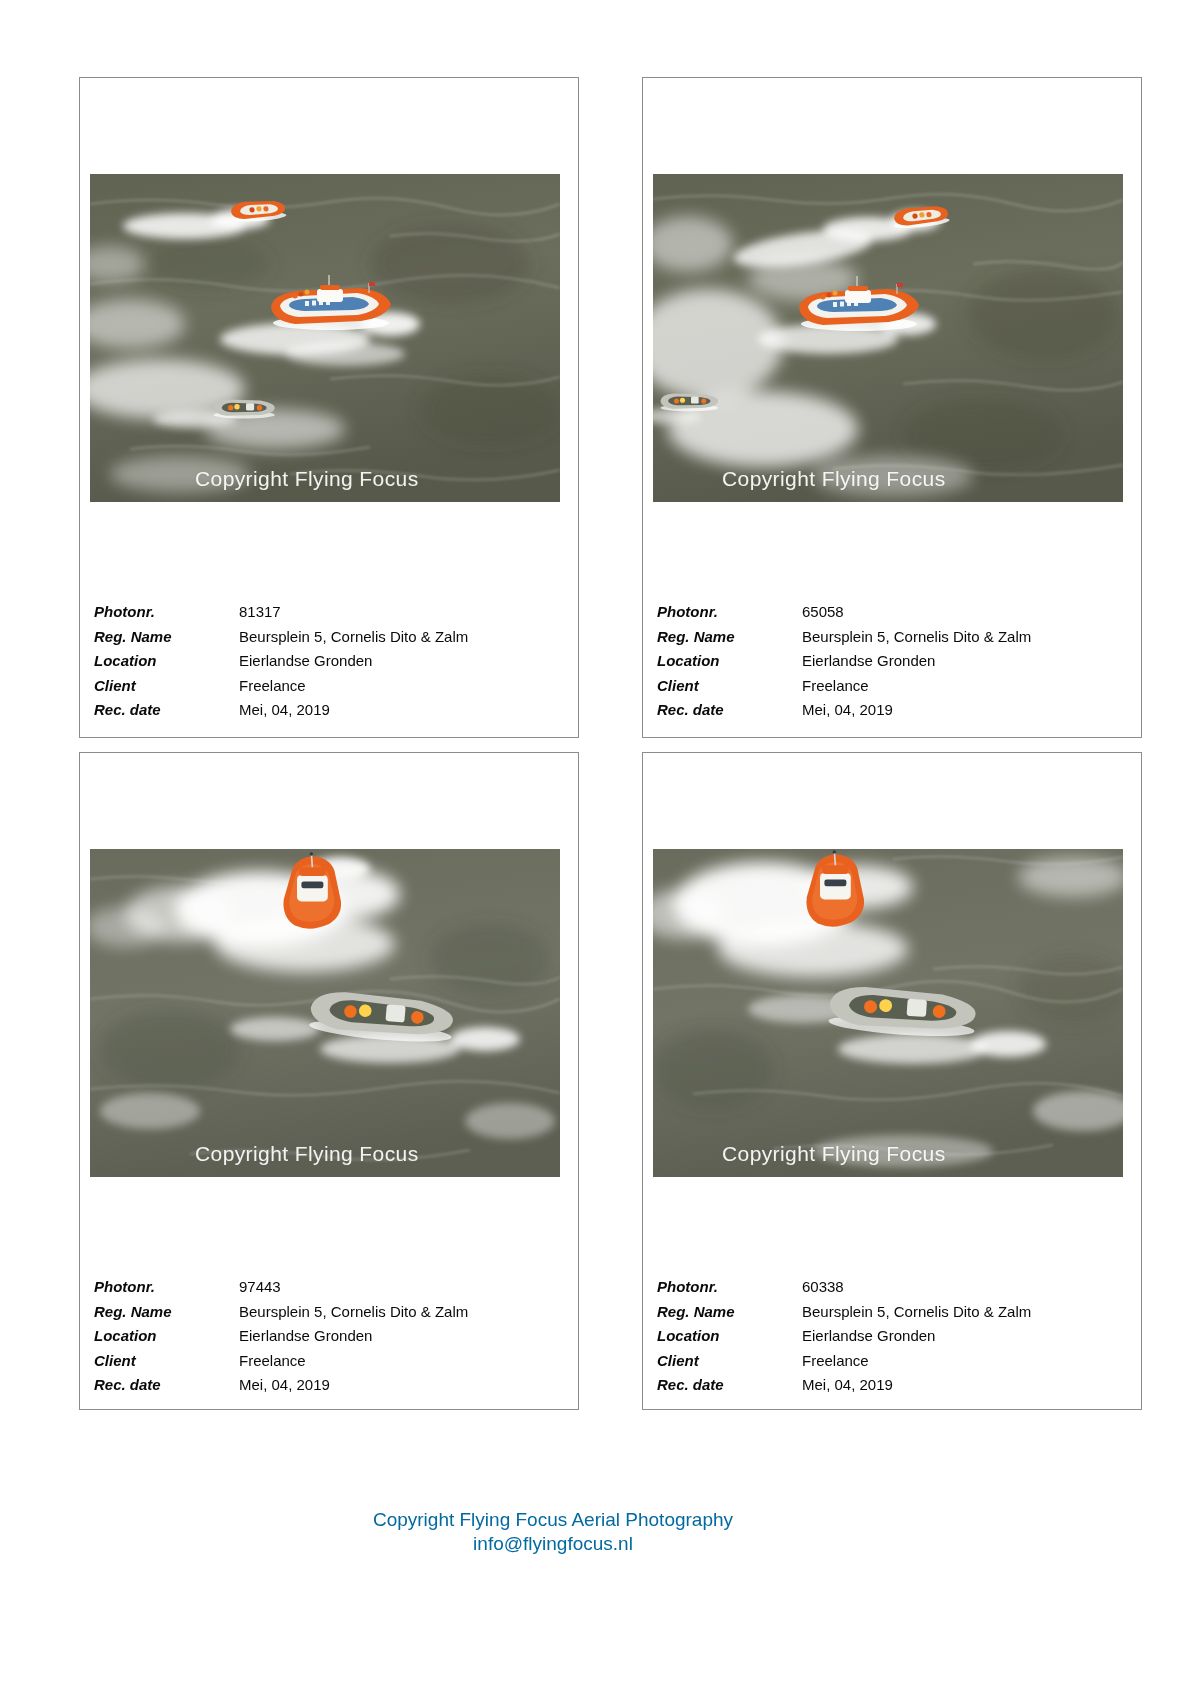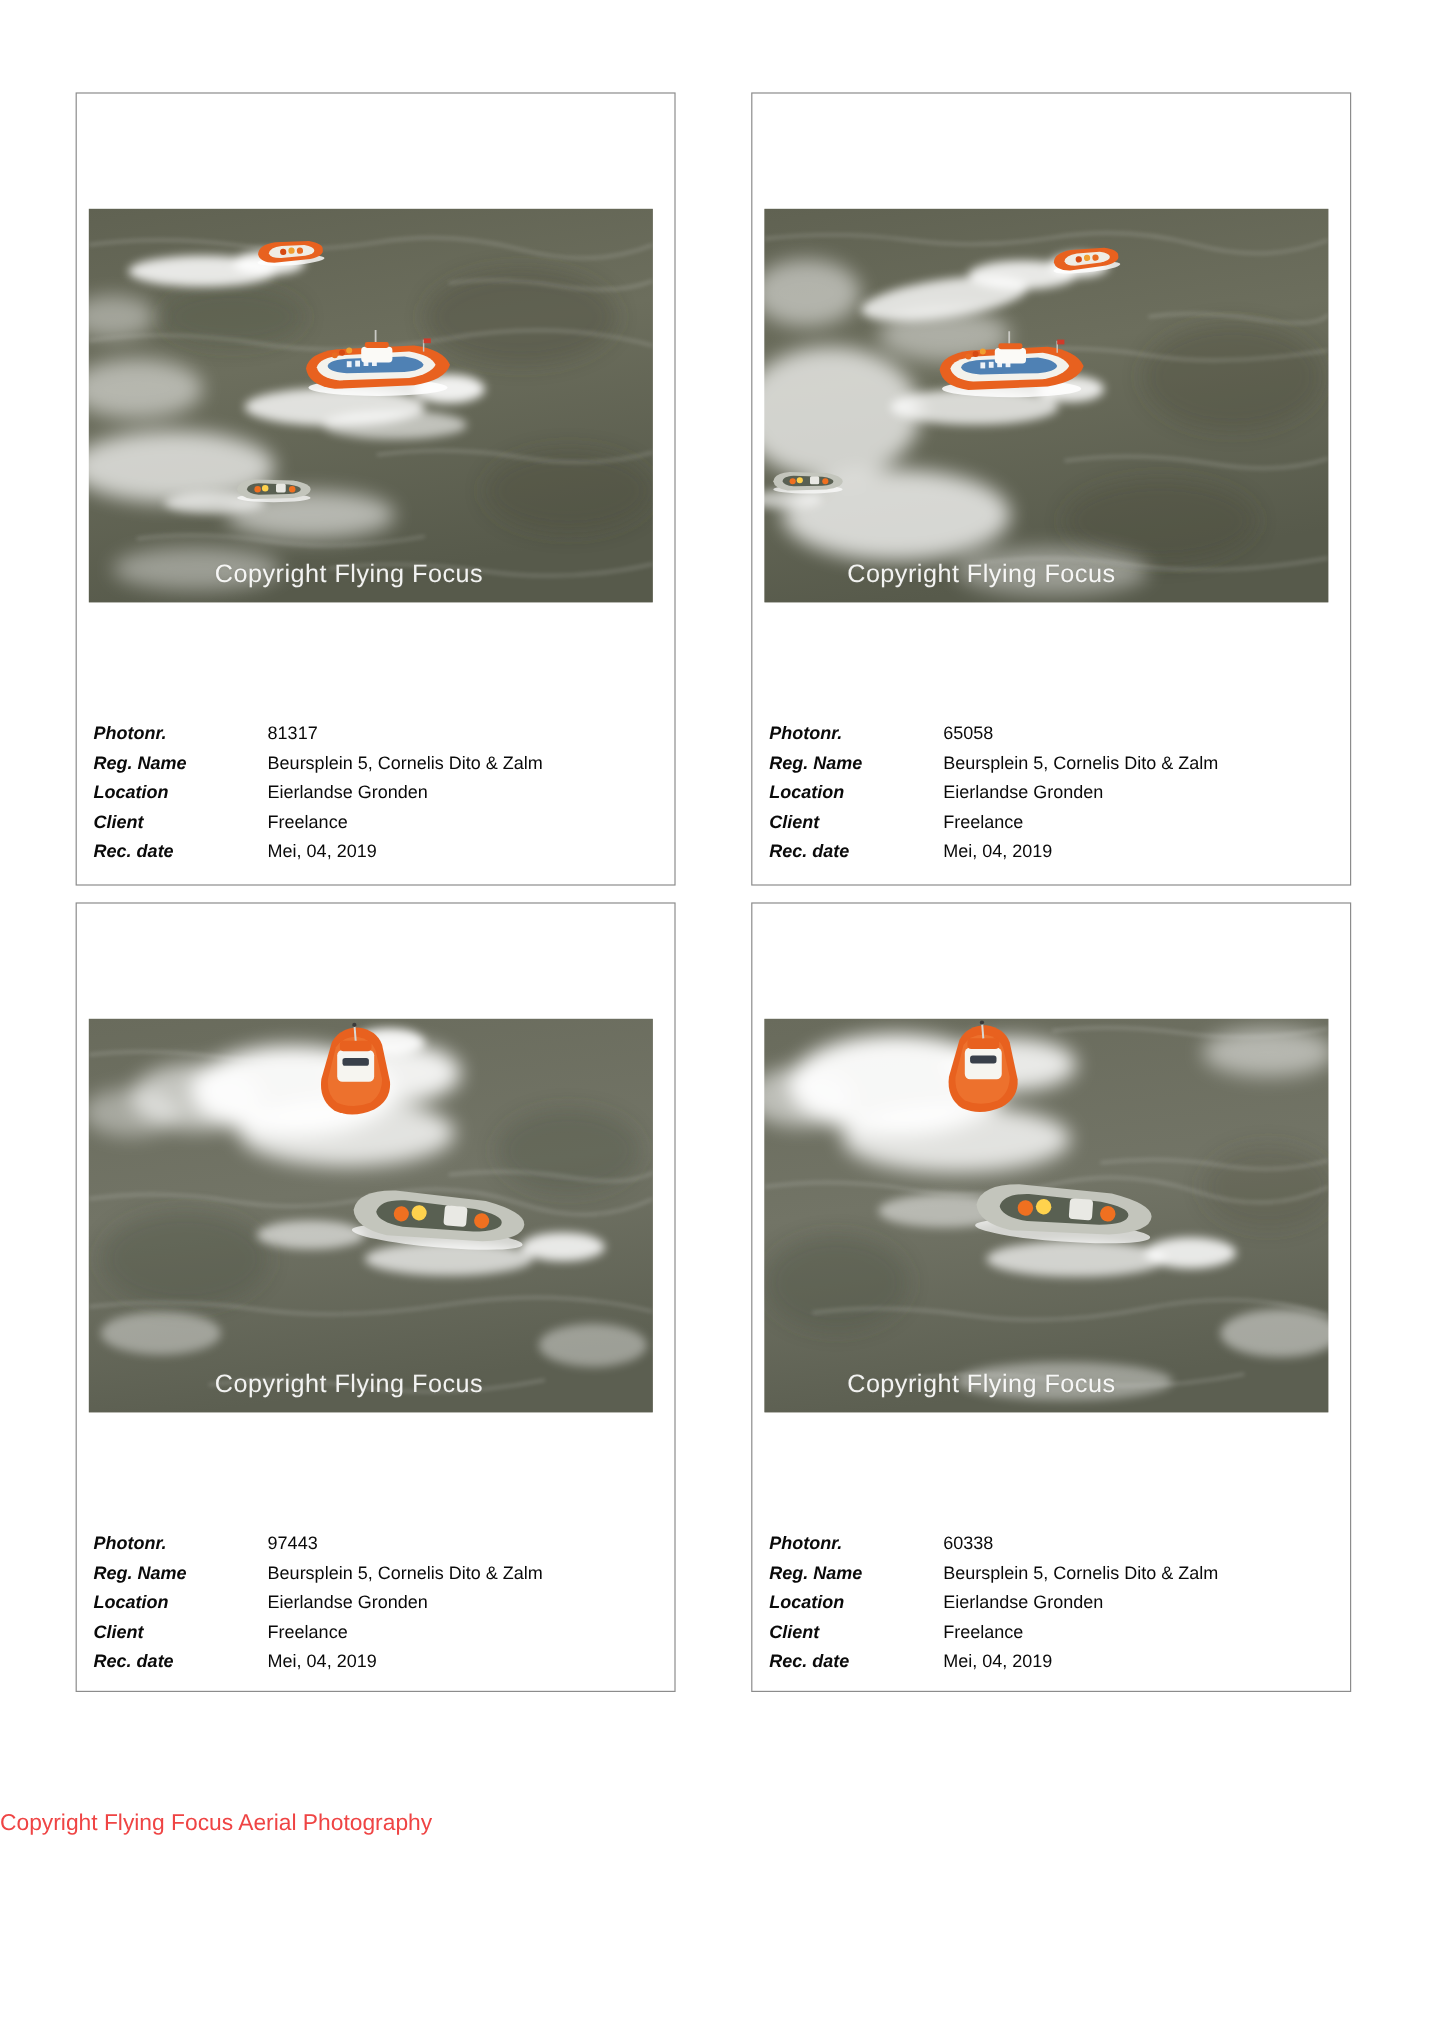--- a/index.html
+++ b/index.html
@@ -1,21 +1,21 @@
 <!DOCTYPE html>
 <html><head>
 <meta charset="utf-8">
 <style>
   html,body{margin:0;padding:0;}
   body{
     width:1191px;height:1684px;position:relative;background:#ffffff;
     font-family:"Liberation Sans","DejaVu Sans",sans-serif;color:#0a0a0a;
   }
   .card{
-    position:absolute;width:500px;background:#fff;border:1px solid #8c8c8c;box-sizing:border-box;
+    position:absolute;width:500px;background:#fff;border:1px solid #8c8c8c;box-sizing:border-box;margin-left:16px;
   }
   .card.c1{left:63px;top:77px;height:661px;}
   .card.c2{left:626px;top:77px;height:661px;}
   .card.c3{left:63px;top:752px;height:658px;}
   .card.c4{left:626px;top:752px;height:658px;}
   .photo{
     position:absolute;left:10px;top:96px;width:470px;height:328px;overflow:hidden;background:#666859;
   }
   .photo svg.scene{display:block;width:100%;height:100%;}
   .wm{
@@ -23,22 +23,22 @@
     color:rgba(255,255,255,0.92);letter-spacing:.4px;white-space:nowrap;
     text-shadow:0 0 2px rgba(120,120,110,0.35);
   }
   .wm-a{left:105px;}
   .wm-b{left:69px;}
   .meta{position:absolute;left:14px;top:522px;width:470px;font-size:15px;}
   .meta .row{display:flex;line-height:24.5px;}
   .meta .lbl{width:145px;font-weight:bold;font-style:italic;}
   .meta .val{flex:1;}
   .footer{
-    position:absolute;left:0;top:1508px;width:1106px;
-    font-size:19px;line-height:24px;color:#ef4444;
+    position:absolute;left:0;top:1508px;width:1106px;text-align:center;
+    font-size:19px;line-height:24px;color:#0369a1;
   }
   .defs-holder{position:absolute;width:0;height:0;overflow:hidden;}
 </style>
 </head>
 <body>
 
 <div class="defs-holder">
 <svg width="0" height="0" aria-hidden="true">
   <defs>
     <linearGradient id="seaA" x1="0" y1="0" x2="0.25" y2="1">
@@ -349,15 +349,16 @@
         </div>
       <div class="row">
           <span class="lbl">Rec. date</span>
           <span class="val">Mei, 04, 2019</span>
         </div>
     </div>
   </section>
 
   <footer class="footer">
     <div>Copyright Flying Focus Aerial Photography</div>
+    <div>info@flyingfocus.nl</div>
   </footer>
 
 </div>
 
 </body></html>

